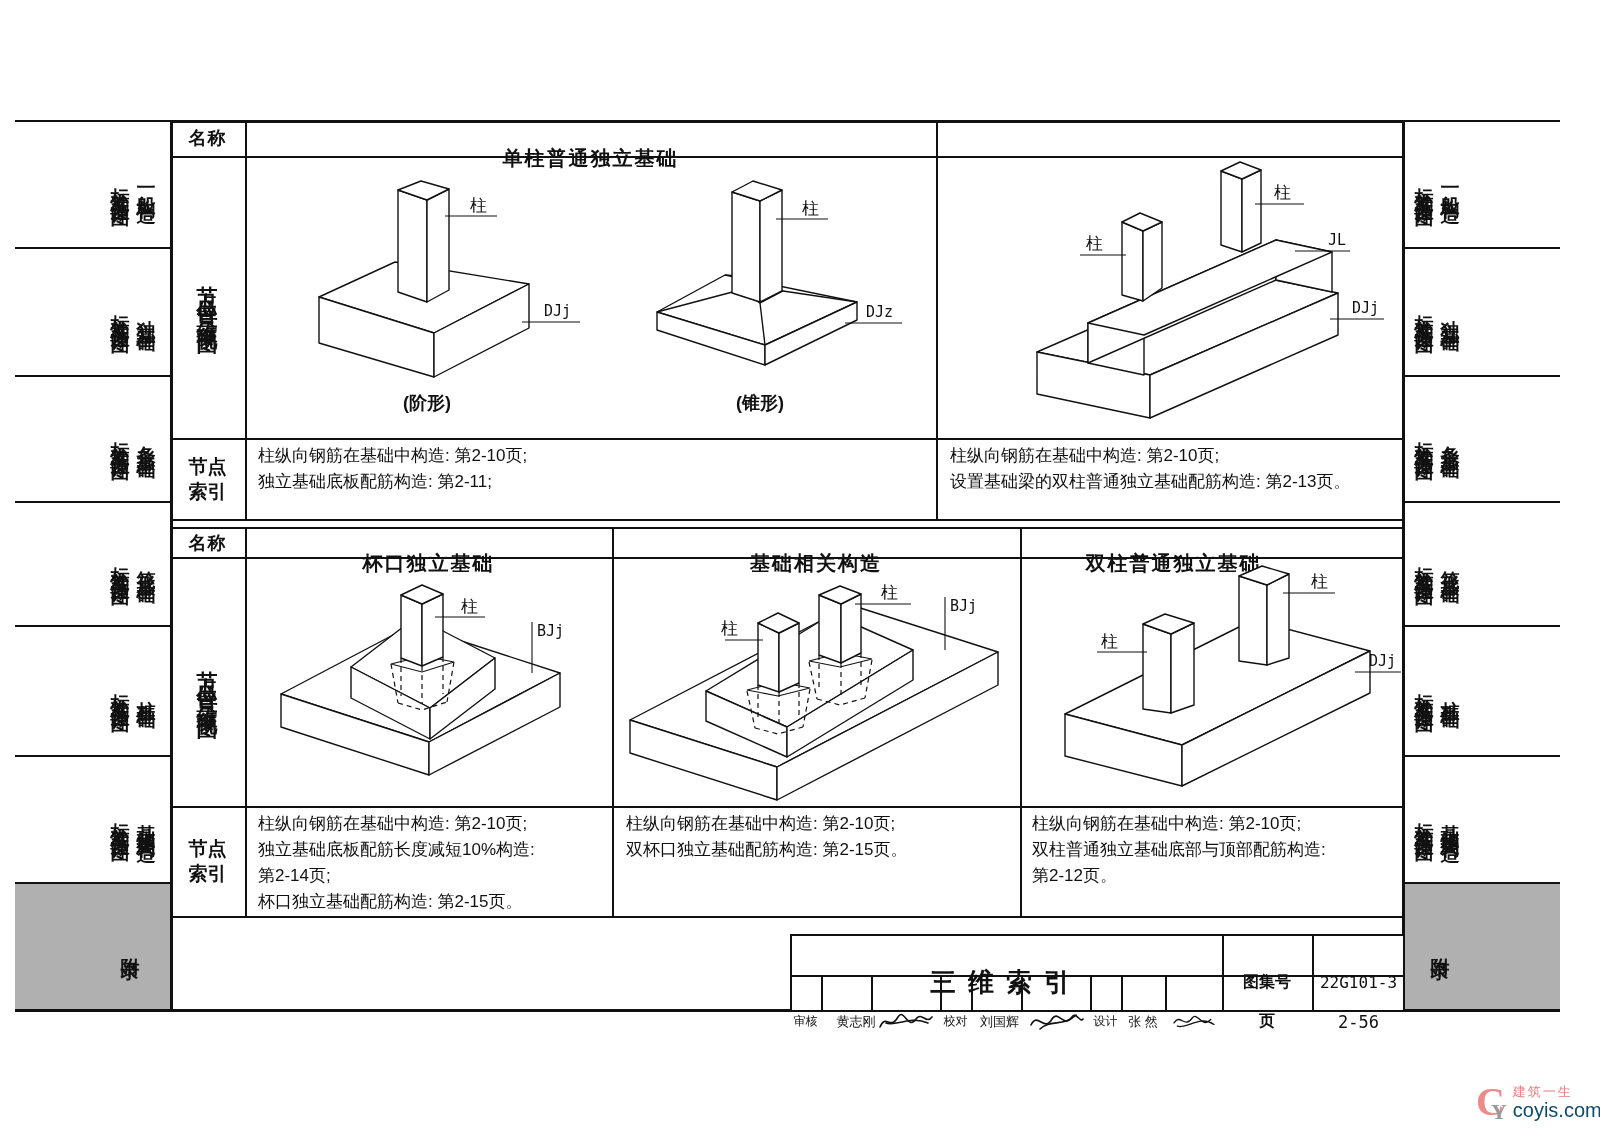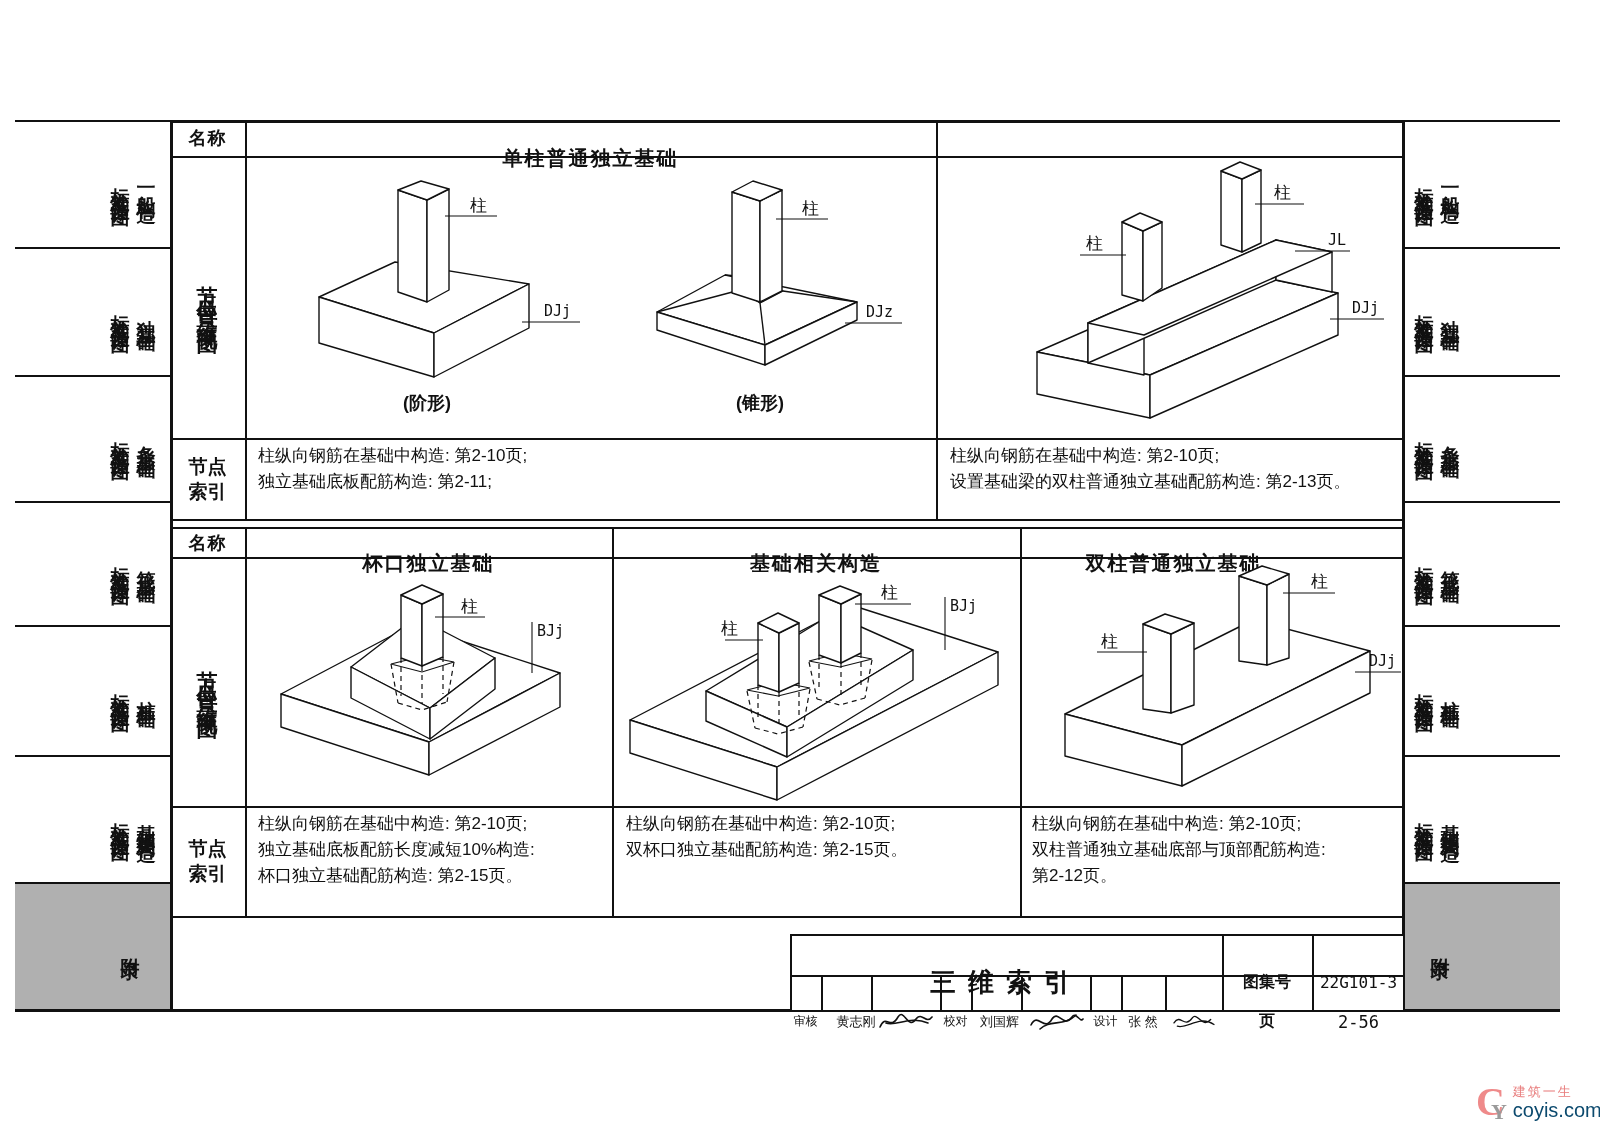--- a/index.html
+++ b/index.html
@@ -138,20 +138,21 @@
   <div class="cell" style="left:170px;top:557px;width:75px;height:249px;">
     <span class="vt-big">节点位置三维视图</span>
   </div>
   <div class="cell" style="left:170px;top:806px;width:75px;height:110px;">
     <div class="stack">节点索引</div>
   </div>
 
   <div class="idx" style="left:258px;top:811px;width:345px;">
     <div>柱纵向钢筋在基础中构造: 第2-10页;</div>
     <div>独立基础底板配筋长度减短10%构造:</div>
+    <div>第2-14页;</div>
     <div>杯口独立基础配筋构造: 第2-15页。</div>
   </div>
   <div class="idx" style="left:626px;top:811px;width:385px;">
     <div>柱纵向钢筋在基础中构造: 第2-10页;</div>
     <div>双杯口独立基础配筋构造: 第2-15页。</div>
   </div>
   <div class="idx" style="left:1032px;top:811px;width:370px;">
     <div>柱纵向钢筋在基础中构造: 第2-10页;</div>
     <div>双柱普通独立基础底部与顶部配筋构造:</div>
     <div>第2-12页。</div>

